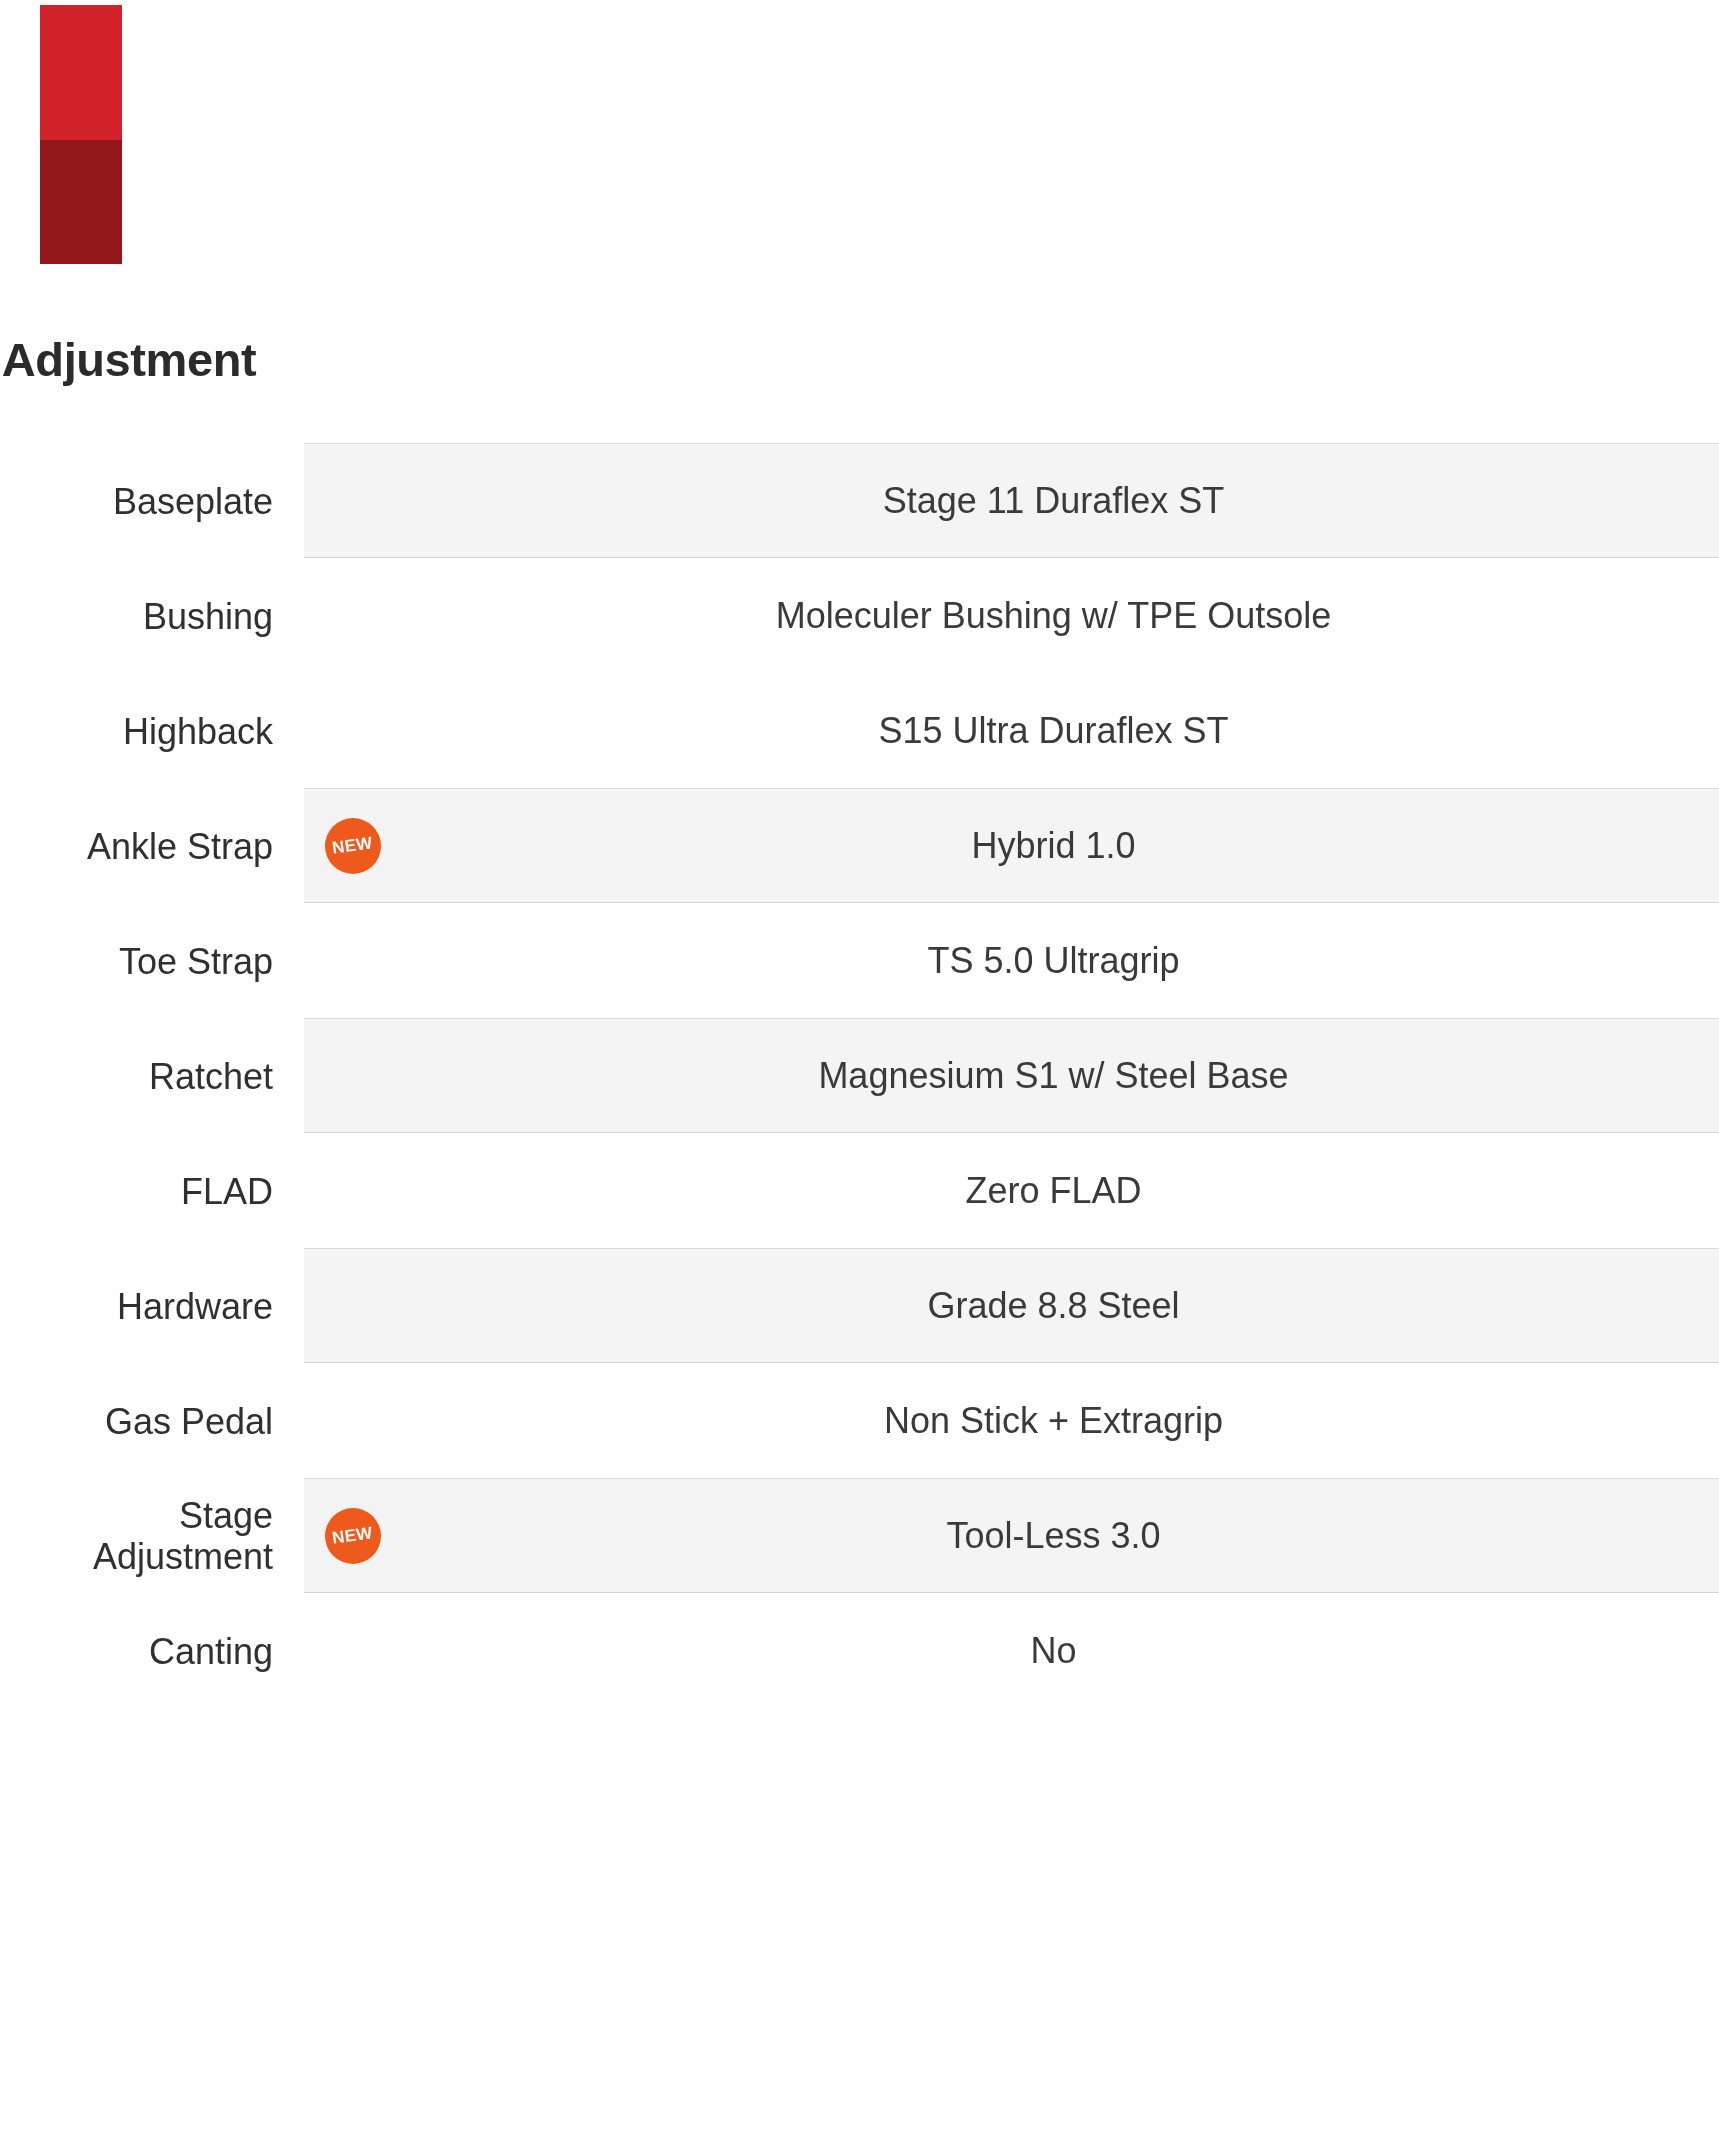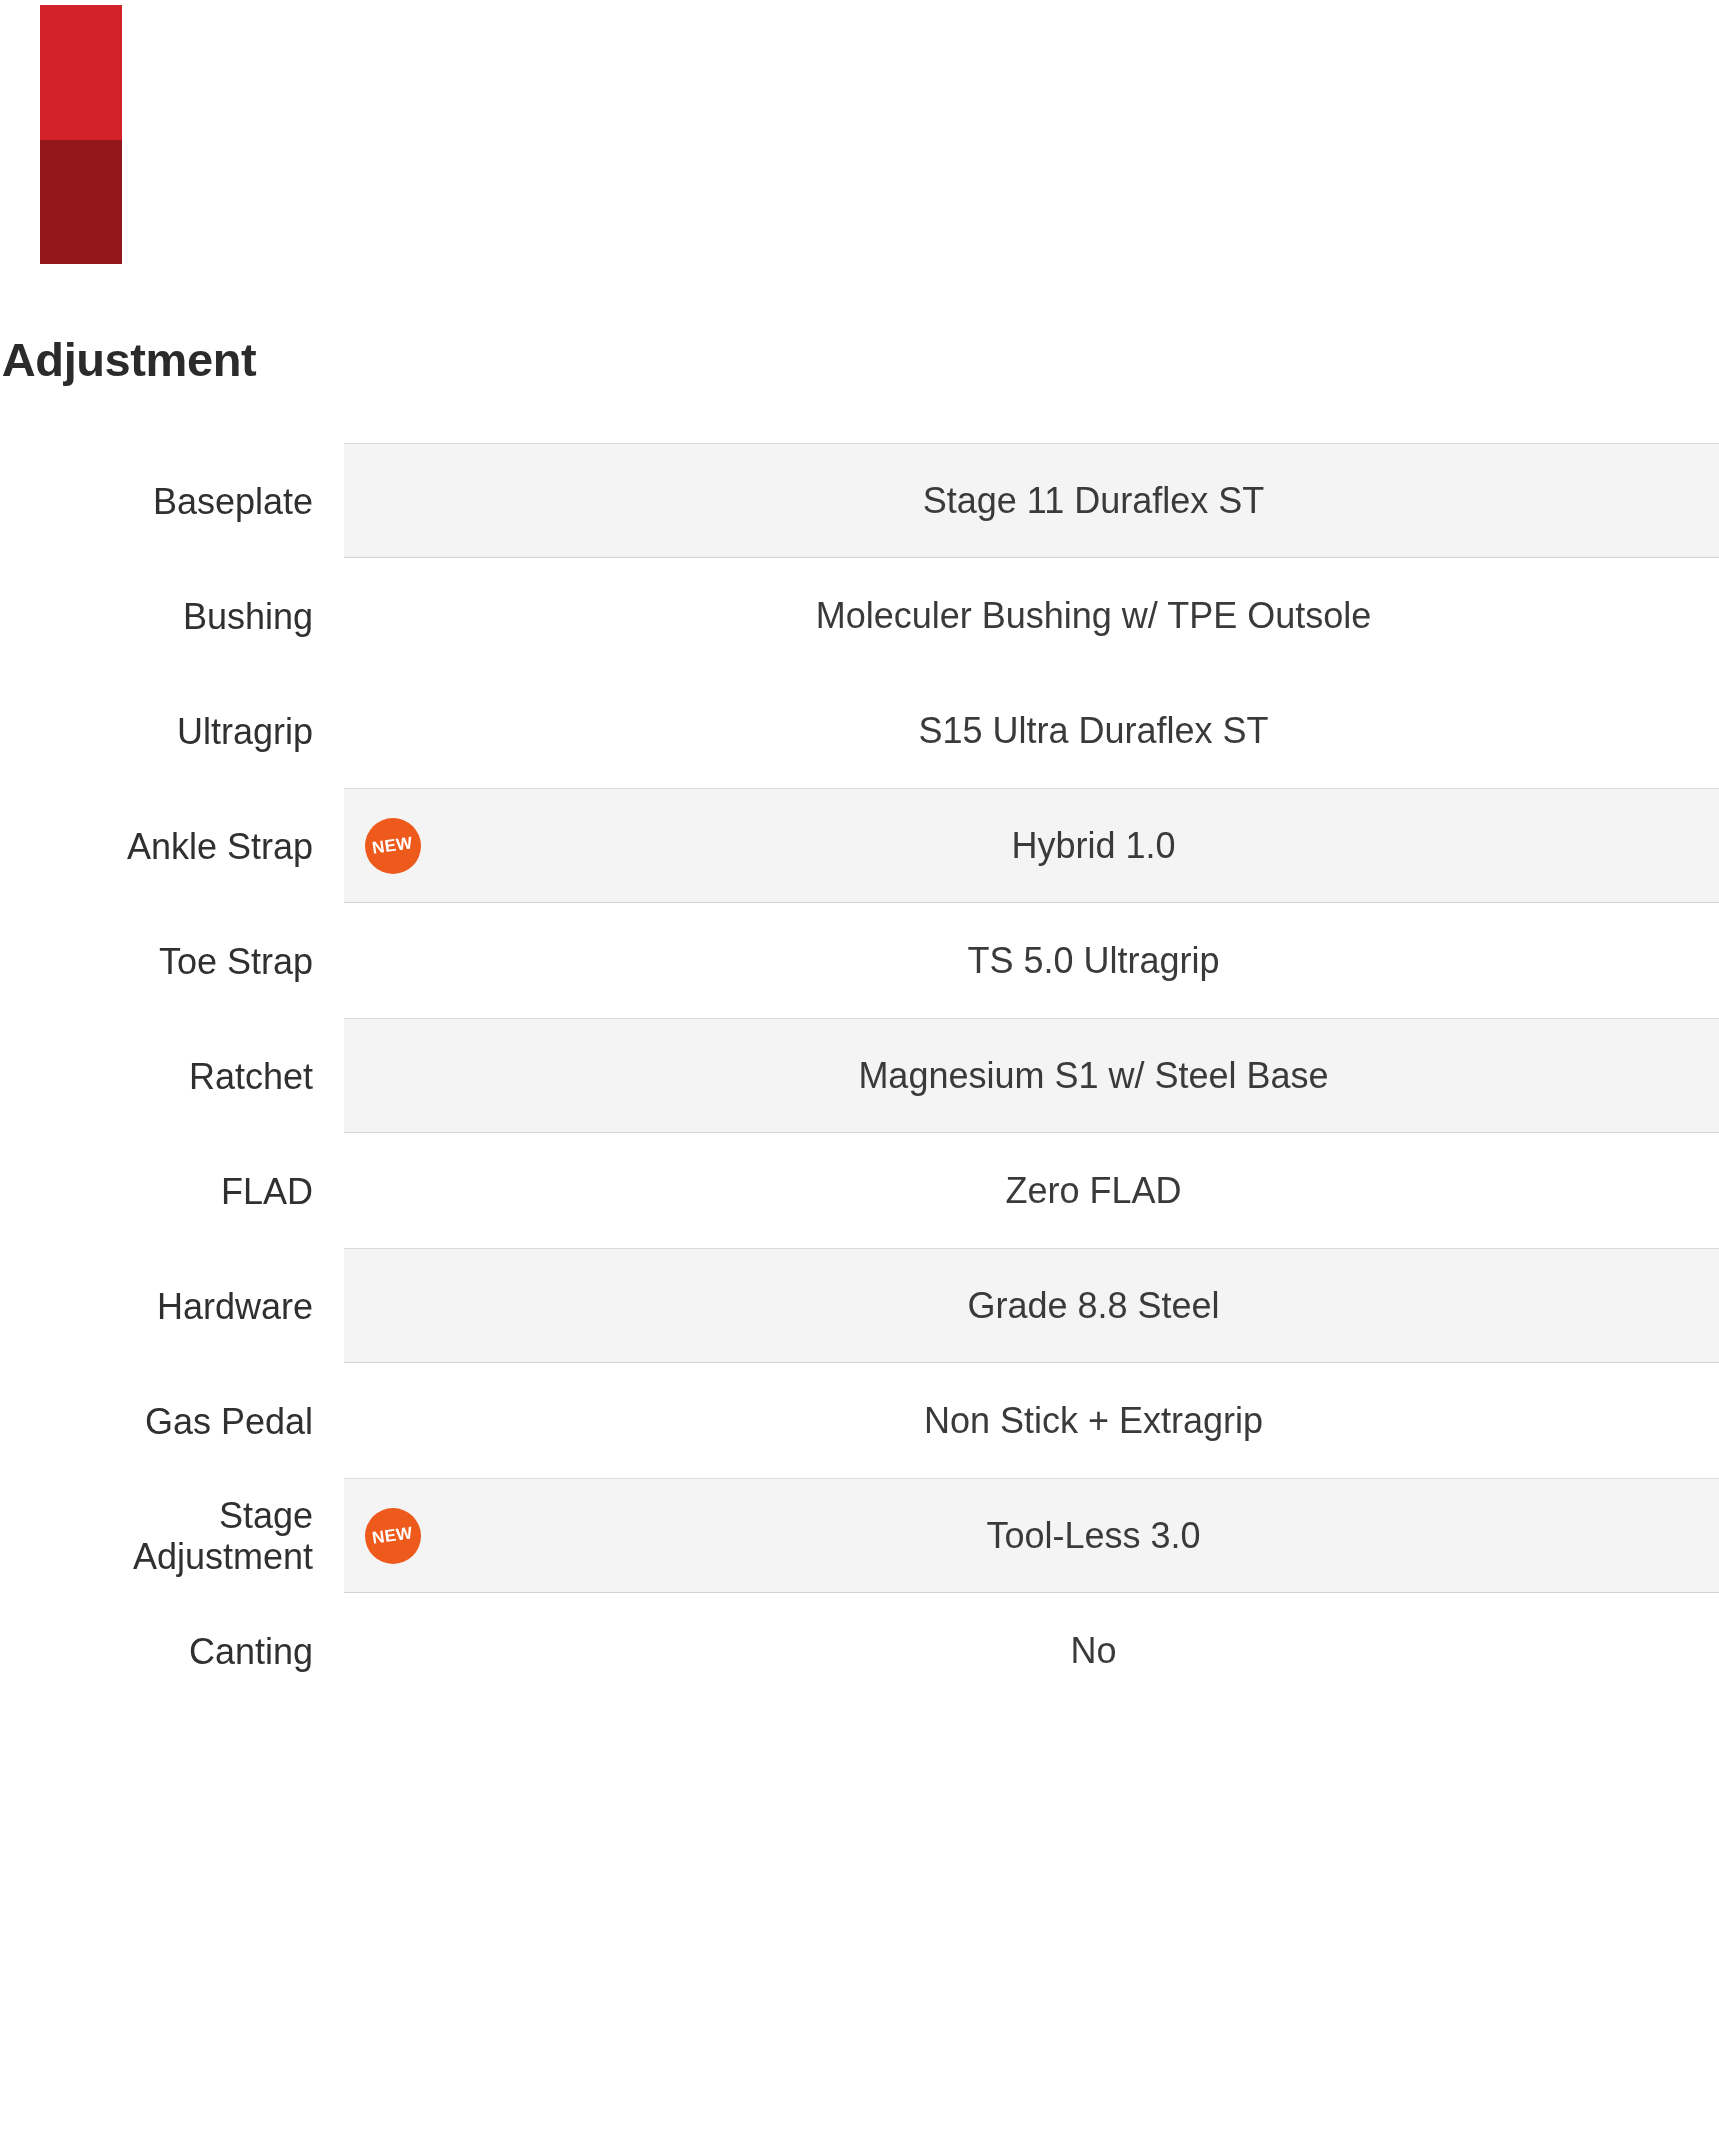--- a/index.html
+++ b/index.html
@@ -21,21 +21,21 @@
 
   
   .section-title {
     position: absolute; left: 1.8px; top: 333px;
     font-size: 47px; line-height: 54px; font-weight: 700;
     letter-spacing: -0.4px;
     color: #2b2b2b;
   }
 
   
-  .spec-table { position: absolute; left: 12px; top: 443px; width: 1568px; padding-left: 28px; }
+  .spec-table { position: absolute; left: 0; top: 443px; width: 1568px; }
   .spec-row { position: relative; height: 115px; }
 
   .row-label {
     position: absolute; left: 40px; top: 50%;
     width: 233px;
     transform: translateY(-50%);
     text-align: right;
     font-size: 36px; line-height: 41px;
     color: var(--label-color, #303030);
   }
@@ -95,21 +95,21 @@
   <div class="spec-row">
     <div class="row-label">Bushing</div>
     <div class="row-band">
 
       <span class="row-value">Moleculer Bushing w/ TPE Outsole</span>
     </div>
   </div>
 
 
   <div class="spec-row">
-    <div class="row-label">Ultragrip</div>
+    <div class="row-label">Highback</div>
     <div class="row-band">
 
       <span class="row-value">S15 Ultra Duraflex ST</span>
     </div>
   </div>
 
   <div class="spec-row shaded">
     <div class="row-label">Ankle Strap</div>
     <div class="row-band">
       <span class="new-badge visible">

